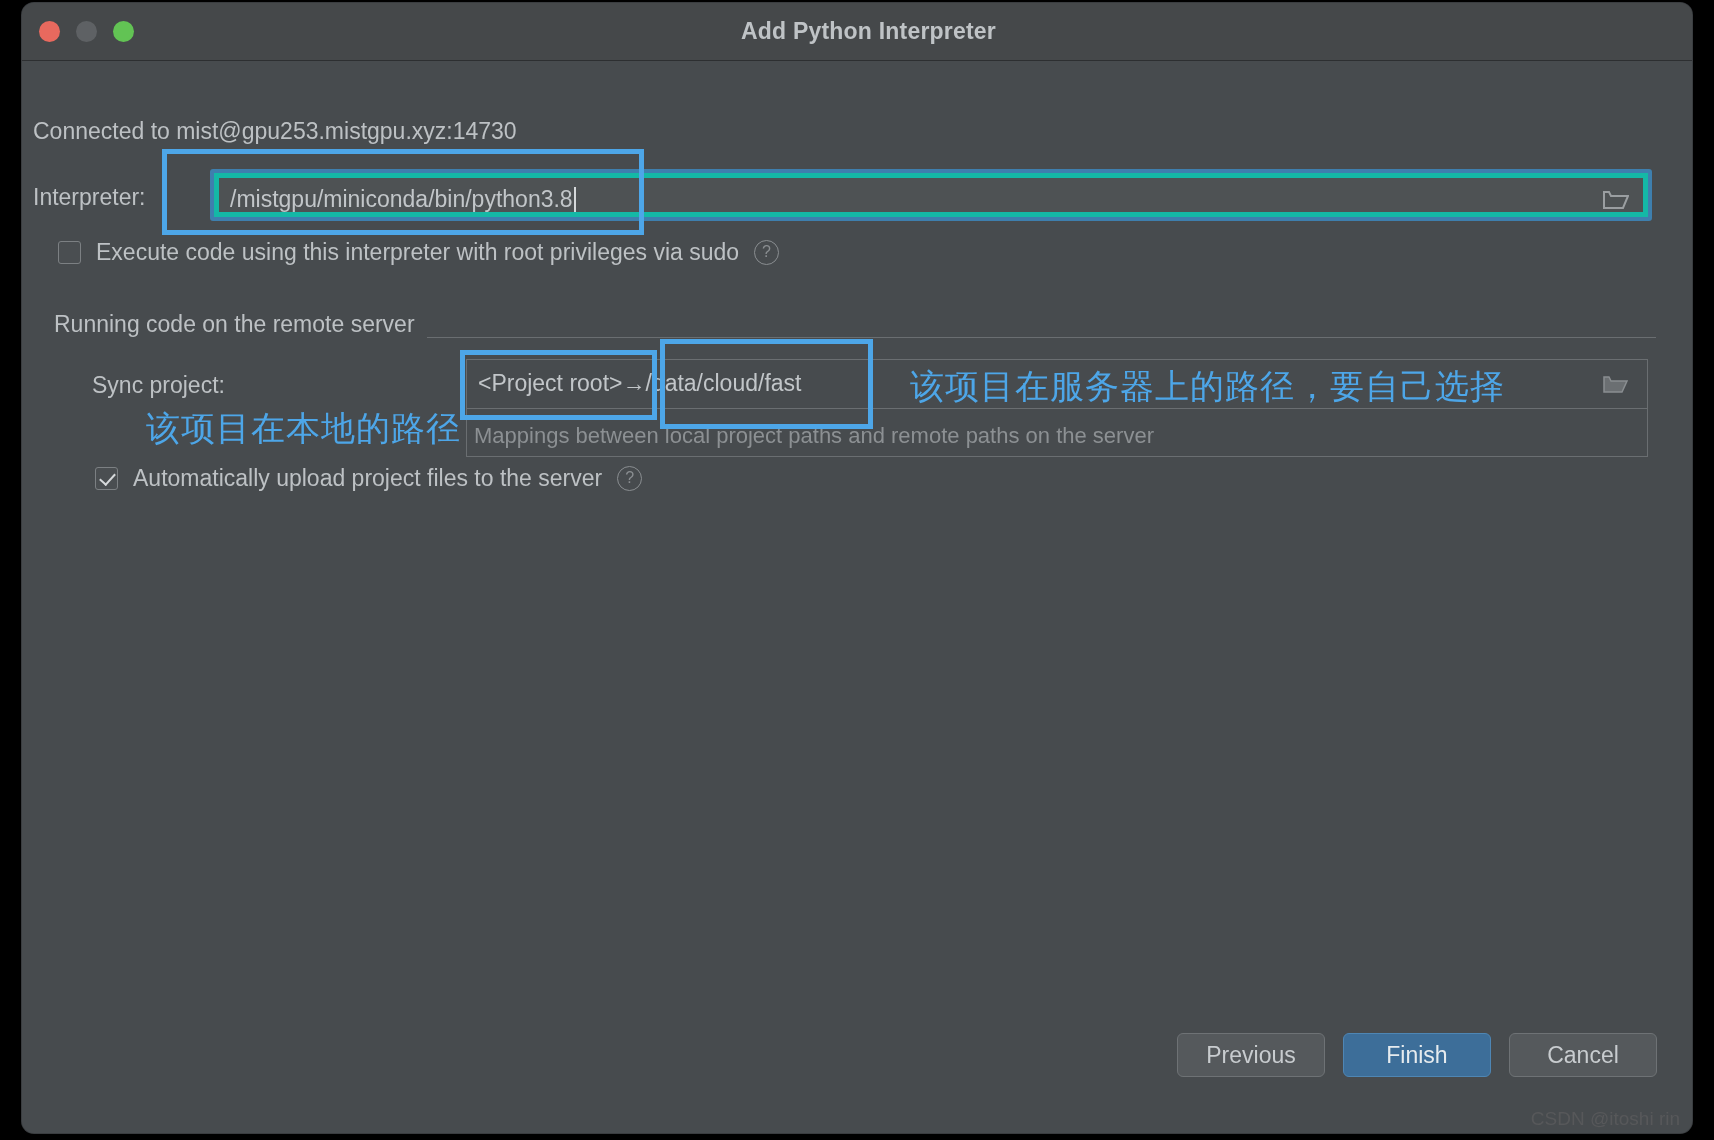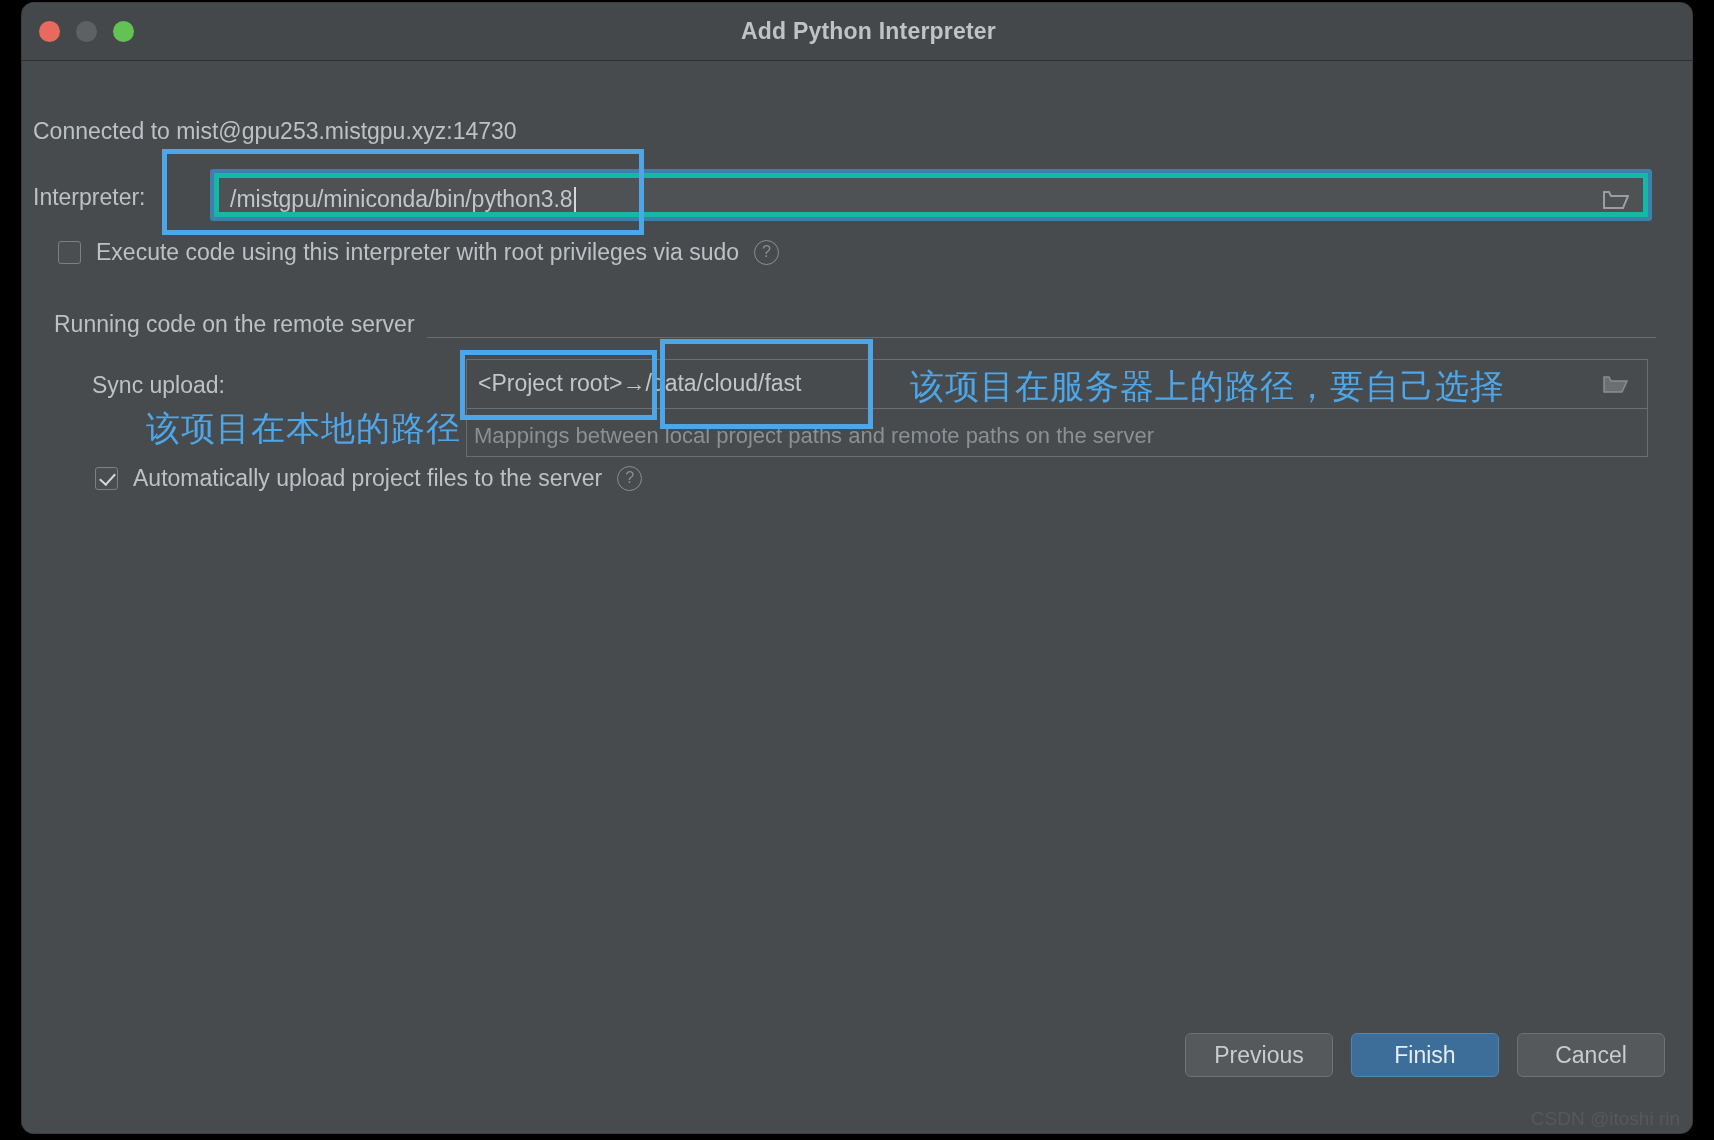--- a/index.html
+++ b/index.html
@@ -282,21 +282,21 @@
     white-space: nowrap;
     z-index: 6;
     letter-spacing: 1px;
   }
   .anno-local  { left: 124px; top: 345px; }
   .anno-remote-txt { left: 888px; top: 303px; }
 
   
   .buttons {
     position: absolute;
-    right: 27px;
+    right: 35px;
     bottom: 57px;
     display: flex;
     gap: 18px;
   }
   .btn {
     height: 44px;
     min-width: 148px;
     border-radius: 6px;
     border: 1px solid #6e7275;
     background: #55595C;
@@ -353,21 +353,21 @@
 
     <div class="sudo-row">
       <div class="cbox"></div>
       <div class="row-text">Execute code using this interpreter with root privileges via sudo</div>
       <div class="help-icon">?</div>
     </div>
 
     <div class="group-title">Running code on the remote server</div>
     <div class="group-rule"></div>
 
-    <div class="sync-label">Sync upload:</div>
+    <div class="sync-label">Sync project:</div>
 
     <div class="sync-table">
       <div class="sync-row r0">
         <span class="sync-cell-text">&lt;Project root&gt;→/data/cloud/fast</span>
         <svg class="sync-folder-icon" viewBox="0 0 26 20">
           <path d="M1 3 L1 18 L19 18 L24 7 L8 7 L6 3 Z" fill="#6b6f72" stroke="#8a8e91" stroke-width="1.5"></path>
         </svg>
       </div>
       <div class="sync-row r1"></div>
     </div>

